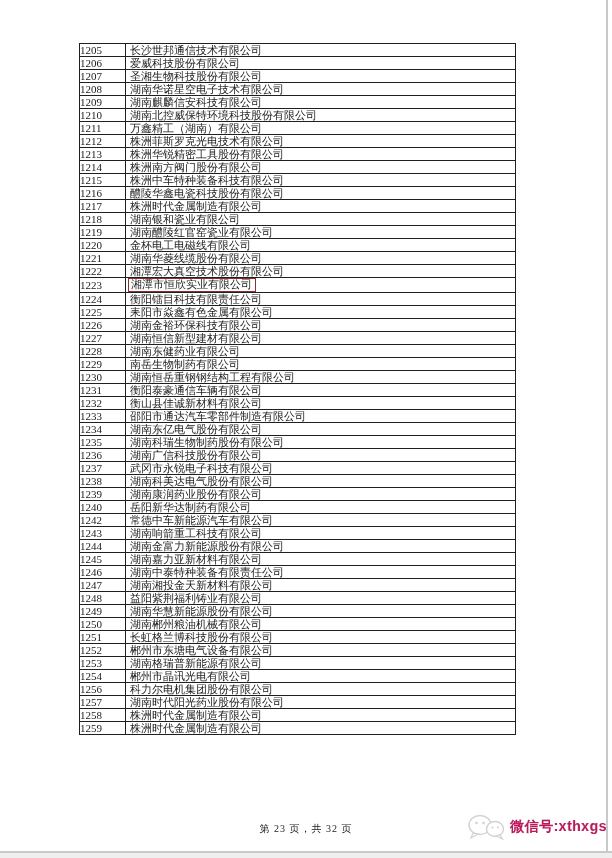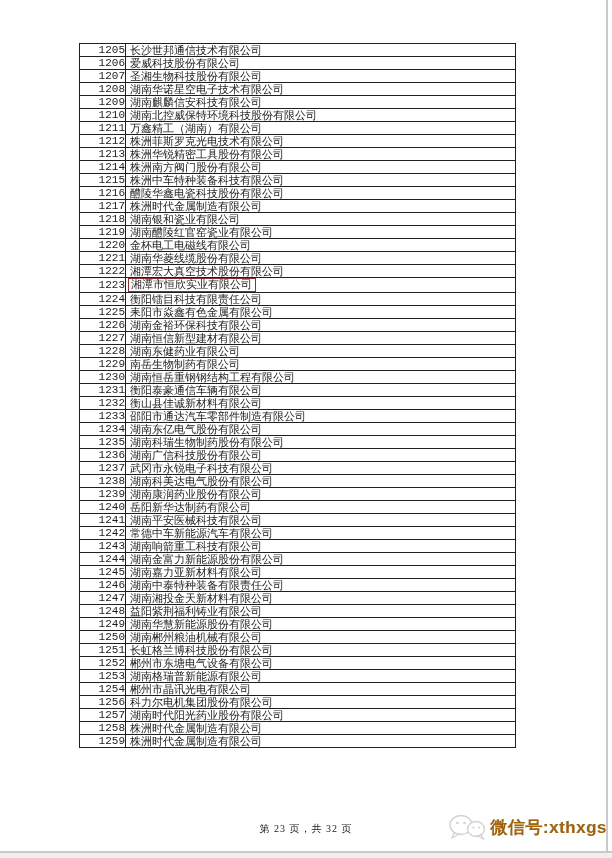--- a/index.html
+++ b/index.html
@@ -38,22 +38,22 @@
     height: 12.9px;
     font-size: 11px;
     line-height: 12px;
     color: #1c1c1c;
     vertical-align: middle;
     white-space: nowrap;
     overflow: hidden;
   }
   td.num {
     width: 46px;
-    text-align: right;
-    font-family: Liberation Mono, monospace;
+    text-align: left;
+    font-family: Liberation Serif, serif;
   }
   td.name { padding-left: 4px; letter-spacing: 0px; }
   span.hl {
     display: inline-block;
     border: 1.5px solid #8b3030;
     padding: 0 3px 1px 2px;
     margin-left: -2px;
     line-height: 11px;
   }
   
@@ -67,23 +67,23 @@
   }
   
   .watermark {
     position: absolute;
     right: 5px; top: 814px;
     display: flex;
     align-items: center;
     gap: 5px;
   }
   .watermark .wm-text {
-    font-size: 17px;
+    font-size: 14px;
     font-weight: bold;
-    color: #a16207;
+    color: #be185d;
     text-shadow: 1px 1px 0 #ffffff, -0.5px -0.5px 0 #c6c6c6;
     letter-spacing: 0.5px;
     font-family: "Liberation Sans", "DejaVu Sans", sans-serif;
   }
   .watermark svg { display: block; }
 </style>
 </head>
 <body>
 
 <div class="page">
@@ -226,24 +226,20 @@
           <td class="num">1238</td>
           <td class="name">湖南科美达电气股份有限公司</td>
         </tr>
         <tr>
           <td class="num">1239</td>
           <td class="name">湖南康润药业股份有限公司</td>
         </tr>
         <tr>
           <td class="num">1240</td>
           <td class="name">岳阳新华达制药有限公司</td>
-        </tr>
-        <tr>
-          <td class="num">1241</td>
-          <td class="name">湖南平安医械科技有限公司</td>
         </tr>
         <tr>
           <td class="num">1242</td>
           <td class="name">常德中车新能源汽车有限公司</td>
         </tr>
         <tr>
           <td class="num">1243</td>
           <td class="name">湖南响箭重工科技有限公司</td>
         </tr>
         <tr>

